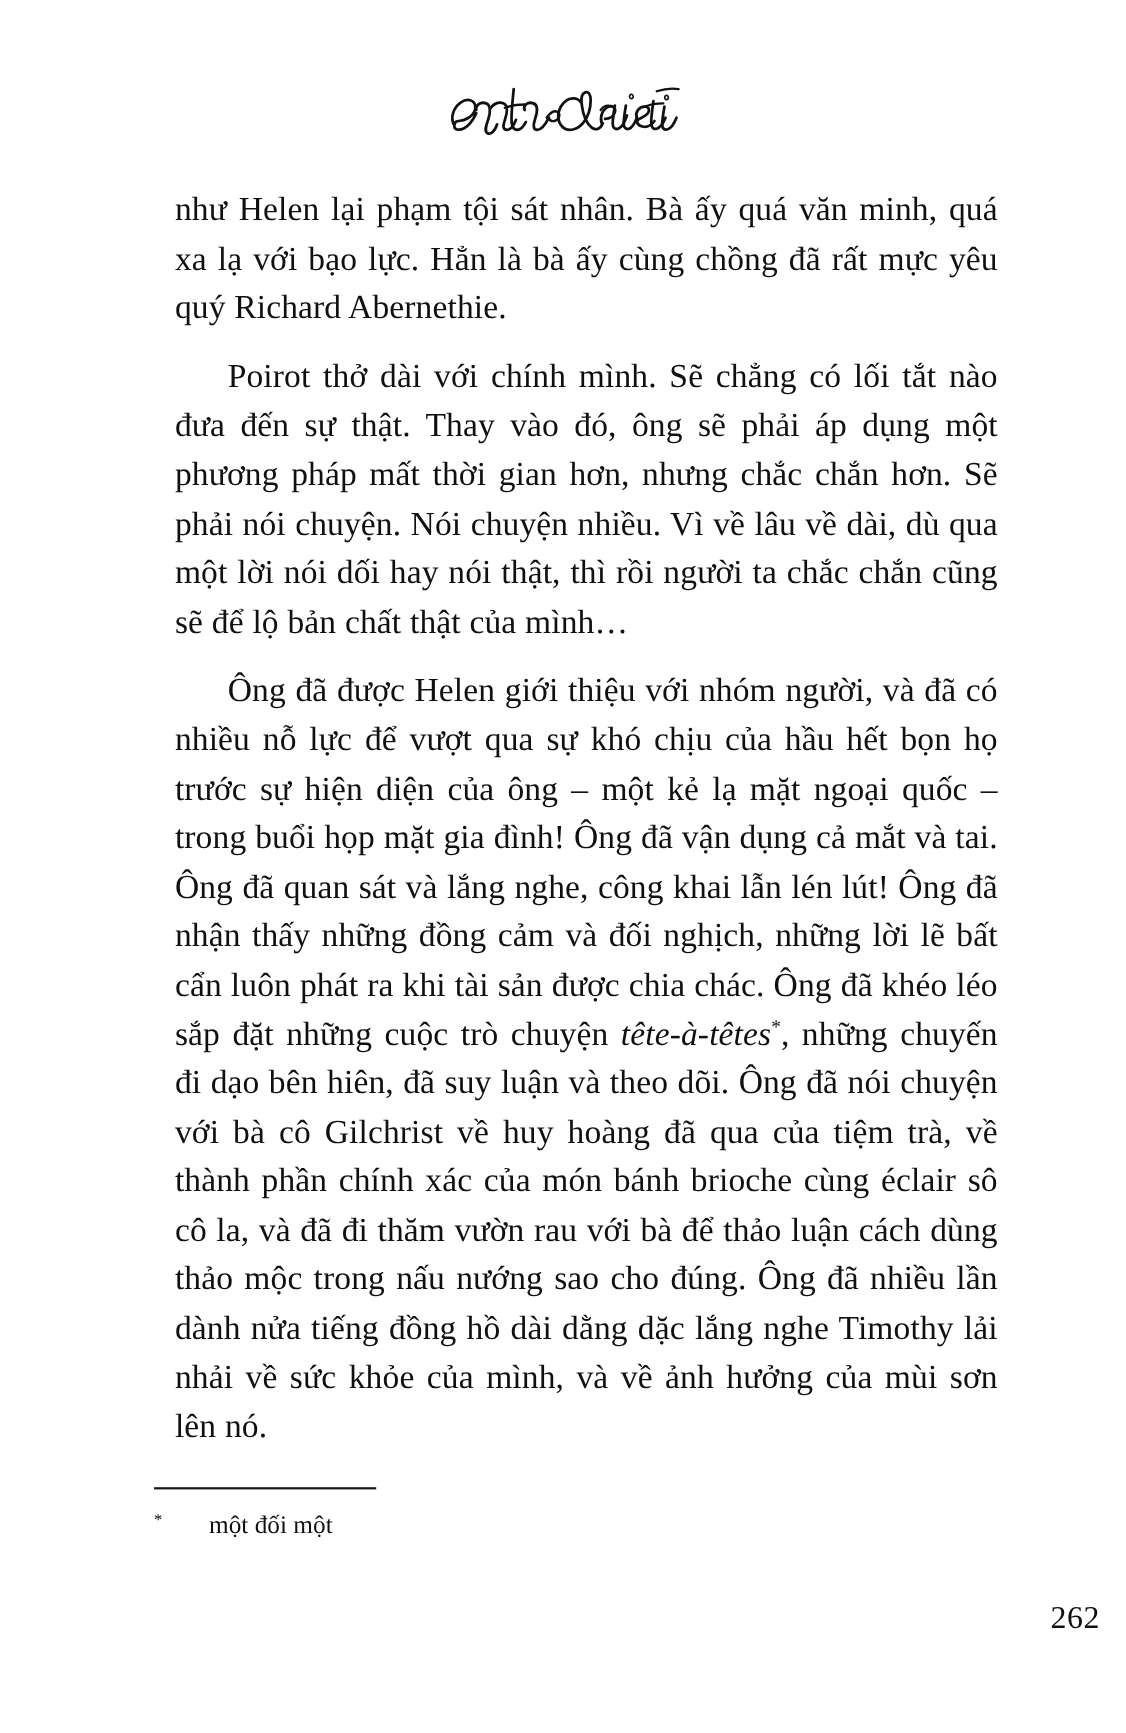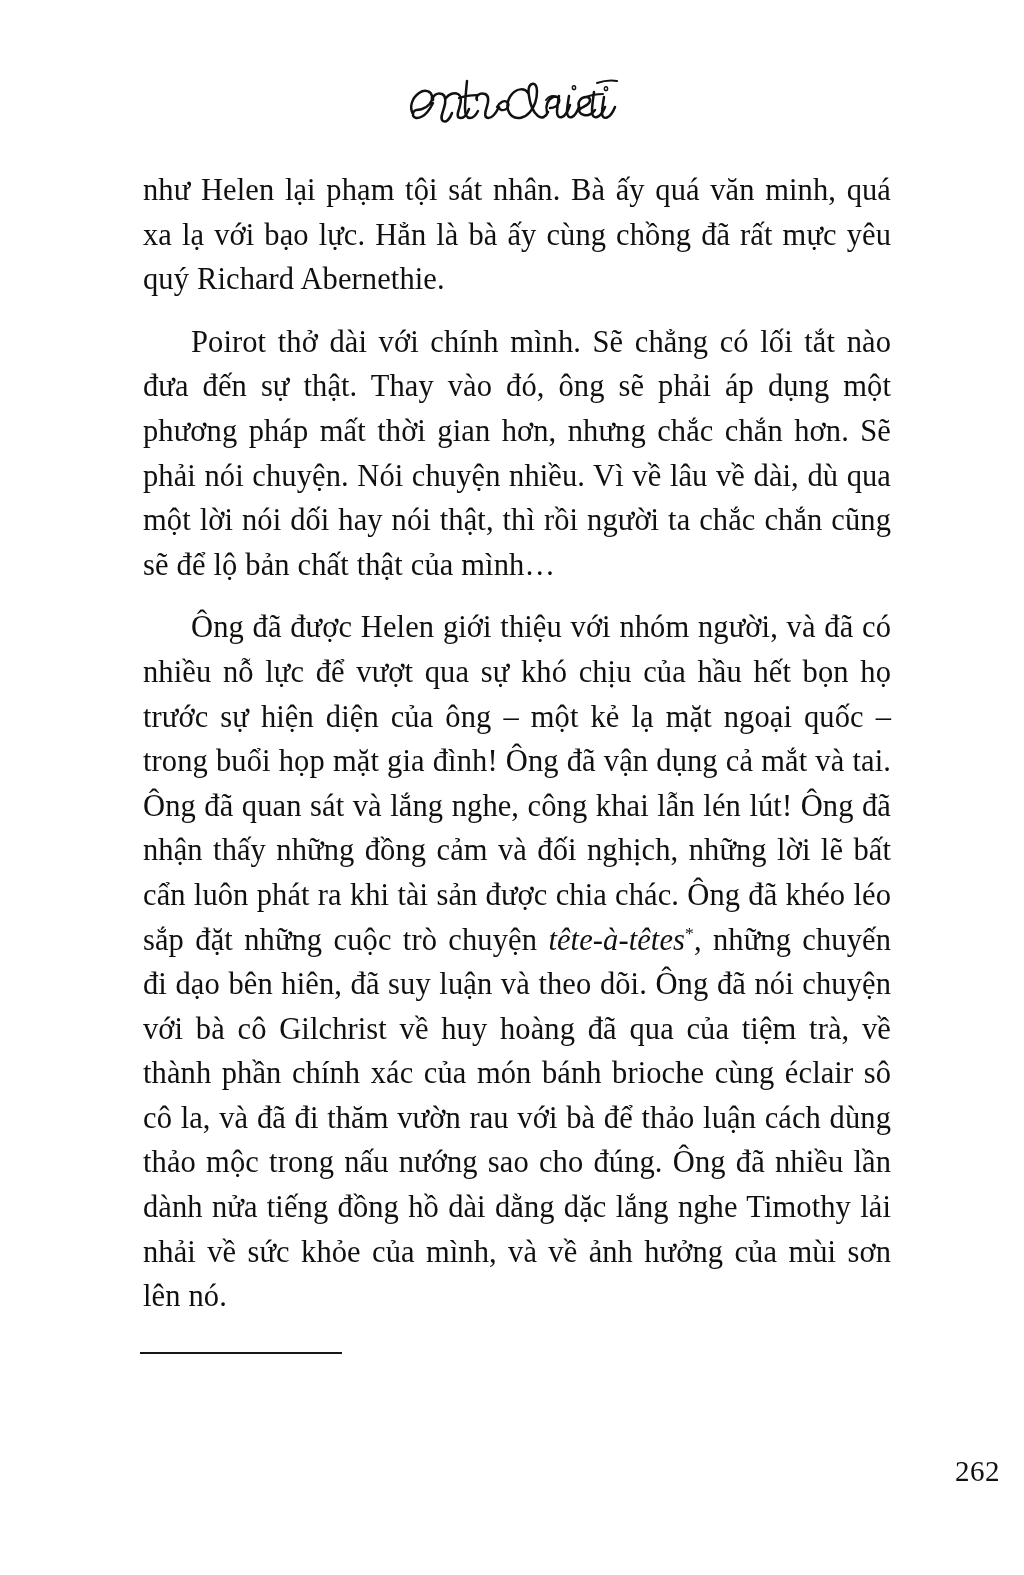--- a/index.html
+++ b/index.html
@@ -51,21 +51,21 @@
     width: 1px; height: 1px;
     overflow: hidden;
     clip: rect(0 0 0 0);
     white-space: nowrap;
   }
 
   
   .text-column {
     position: absolute;
     top: 168px;
-    left: 143px;
+    left: 159px;
     width: 748px;
   }
   .body-par {
     margin: 0;
     font-size: 30.5px;
     line-height: 44.6px;
     text-align: justify;
     text-justify: inter-word;
     letter-spacing: 0.1px;
     word-spacing: 0.2px;
@@ -167,17 +167,20 @@
     <p class="body-par">như Helen lại phạm tội sát nhân. Bà ấy quá văn minh, quá xa lạ với bạo lực. Hẳn là bà ấy cùng chồng đã rất mực yêu quý Richard Abernethie.</p>
 
     <p class="body-par indent">Poirot thở dài với chính mình. Sẽ chẳng có lối tắt nào đưa đến sự thật. Thay vào đó, ông sẽ phải áp dụng một phương pháp mất thời gian hơn, nhưng chắc chắn hơn. Sẽ phải nói chuyện. Nói chuyện nhiều. Vì về lâu về dài, dù qua một lời nói dối hay nói thật, thì rồi người ta chắc chắn cũng sẽ để lộ bản chất thật của mình…</p>
 
     <p class="body-par indent"><span>Ông đã được Helen giới thiệu với nhóm người, và đã có nhiều nỗ lực để vượt qua sự khó chịu của hầu hết bọn họ trước sự hiện diện của ông – một kẻ lạ mặt ngoại quốc – trong buổi họp mặt gia đình! Ông đã vận dụng cả mắt và tai. Ông đã quan sát và lắng nghe, công khai lẫn lén lút! Ông đã nhận thấy những đồng cảm và đối nghịch, những lời lẽ bất cẩn luôn phát ra khi tài sản được chia chác. Ông đã khéo léo sắp đặt những cuộc trò chuyện </span><span class="ital">tête-à-têtes</span><span class="fn-ref">*</span><span>, những chuyến đi dạo bên hiên, đã suy luận và theo dõi. Ông đã nói chuyện với bà cô Gilchrist về huy hoàng đã qua của tiệm trà, về thành phần chính xác của món bánh brioche cùng éclair sô cô la, và đã đi thăm vườn rau với bà để thảo luận cách dùng thảo mộc trong nấu nướng sao cho đúng. Ông đã nhiều lần dành nửa tiếng đồng hồ dài dằng dặc lắng nghe Timothy lải nhải về sức khỏe của mình, và về ảnh hưởng của mùi sơn lên nó.</span></p>
 
   </div>
 
   <div class="footnote-area">
     <hr class="footnote-rule">
+    <div class="footnote-row">
+      <span class="footnote-marker">*</span><span class="footnote-text">một đối một</span>
+    </div>
   </div>
 
   <div class="folio">262</div>
 
 </div>
 
 </body></html>

